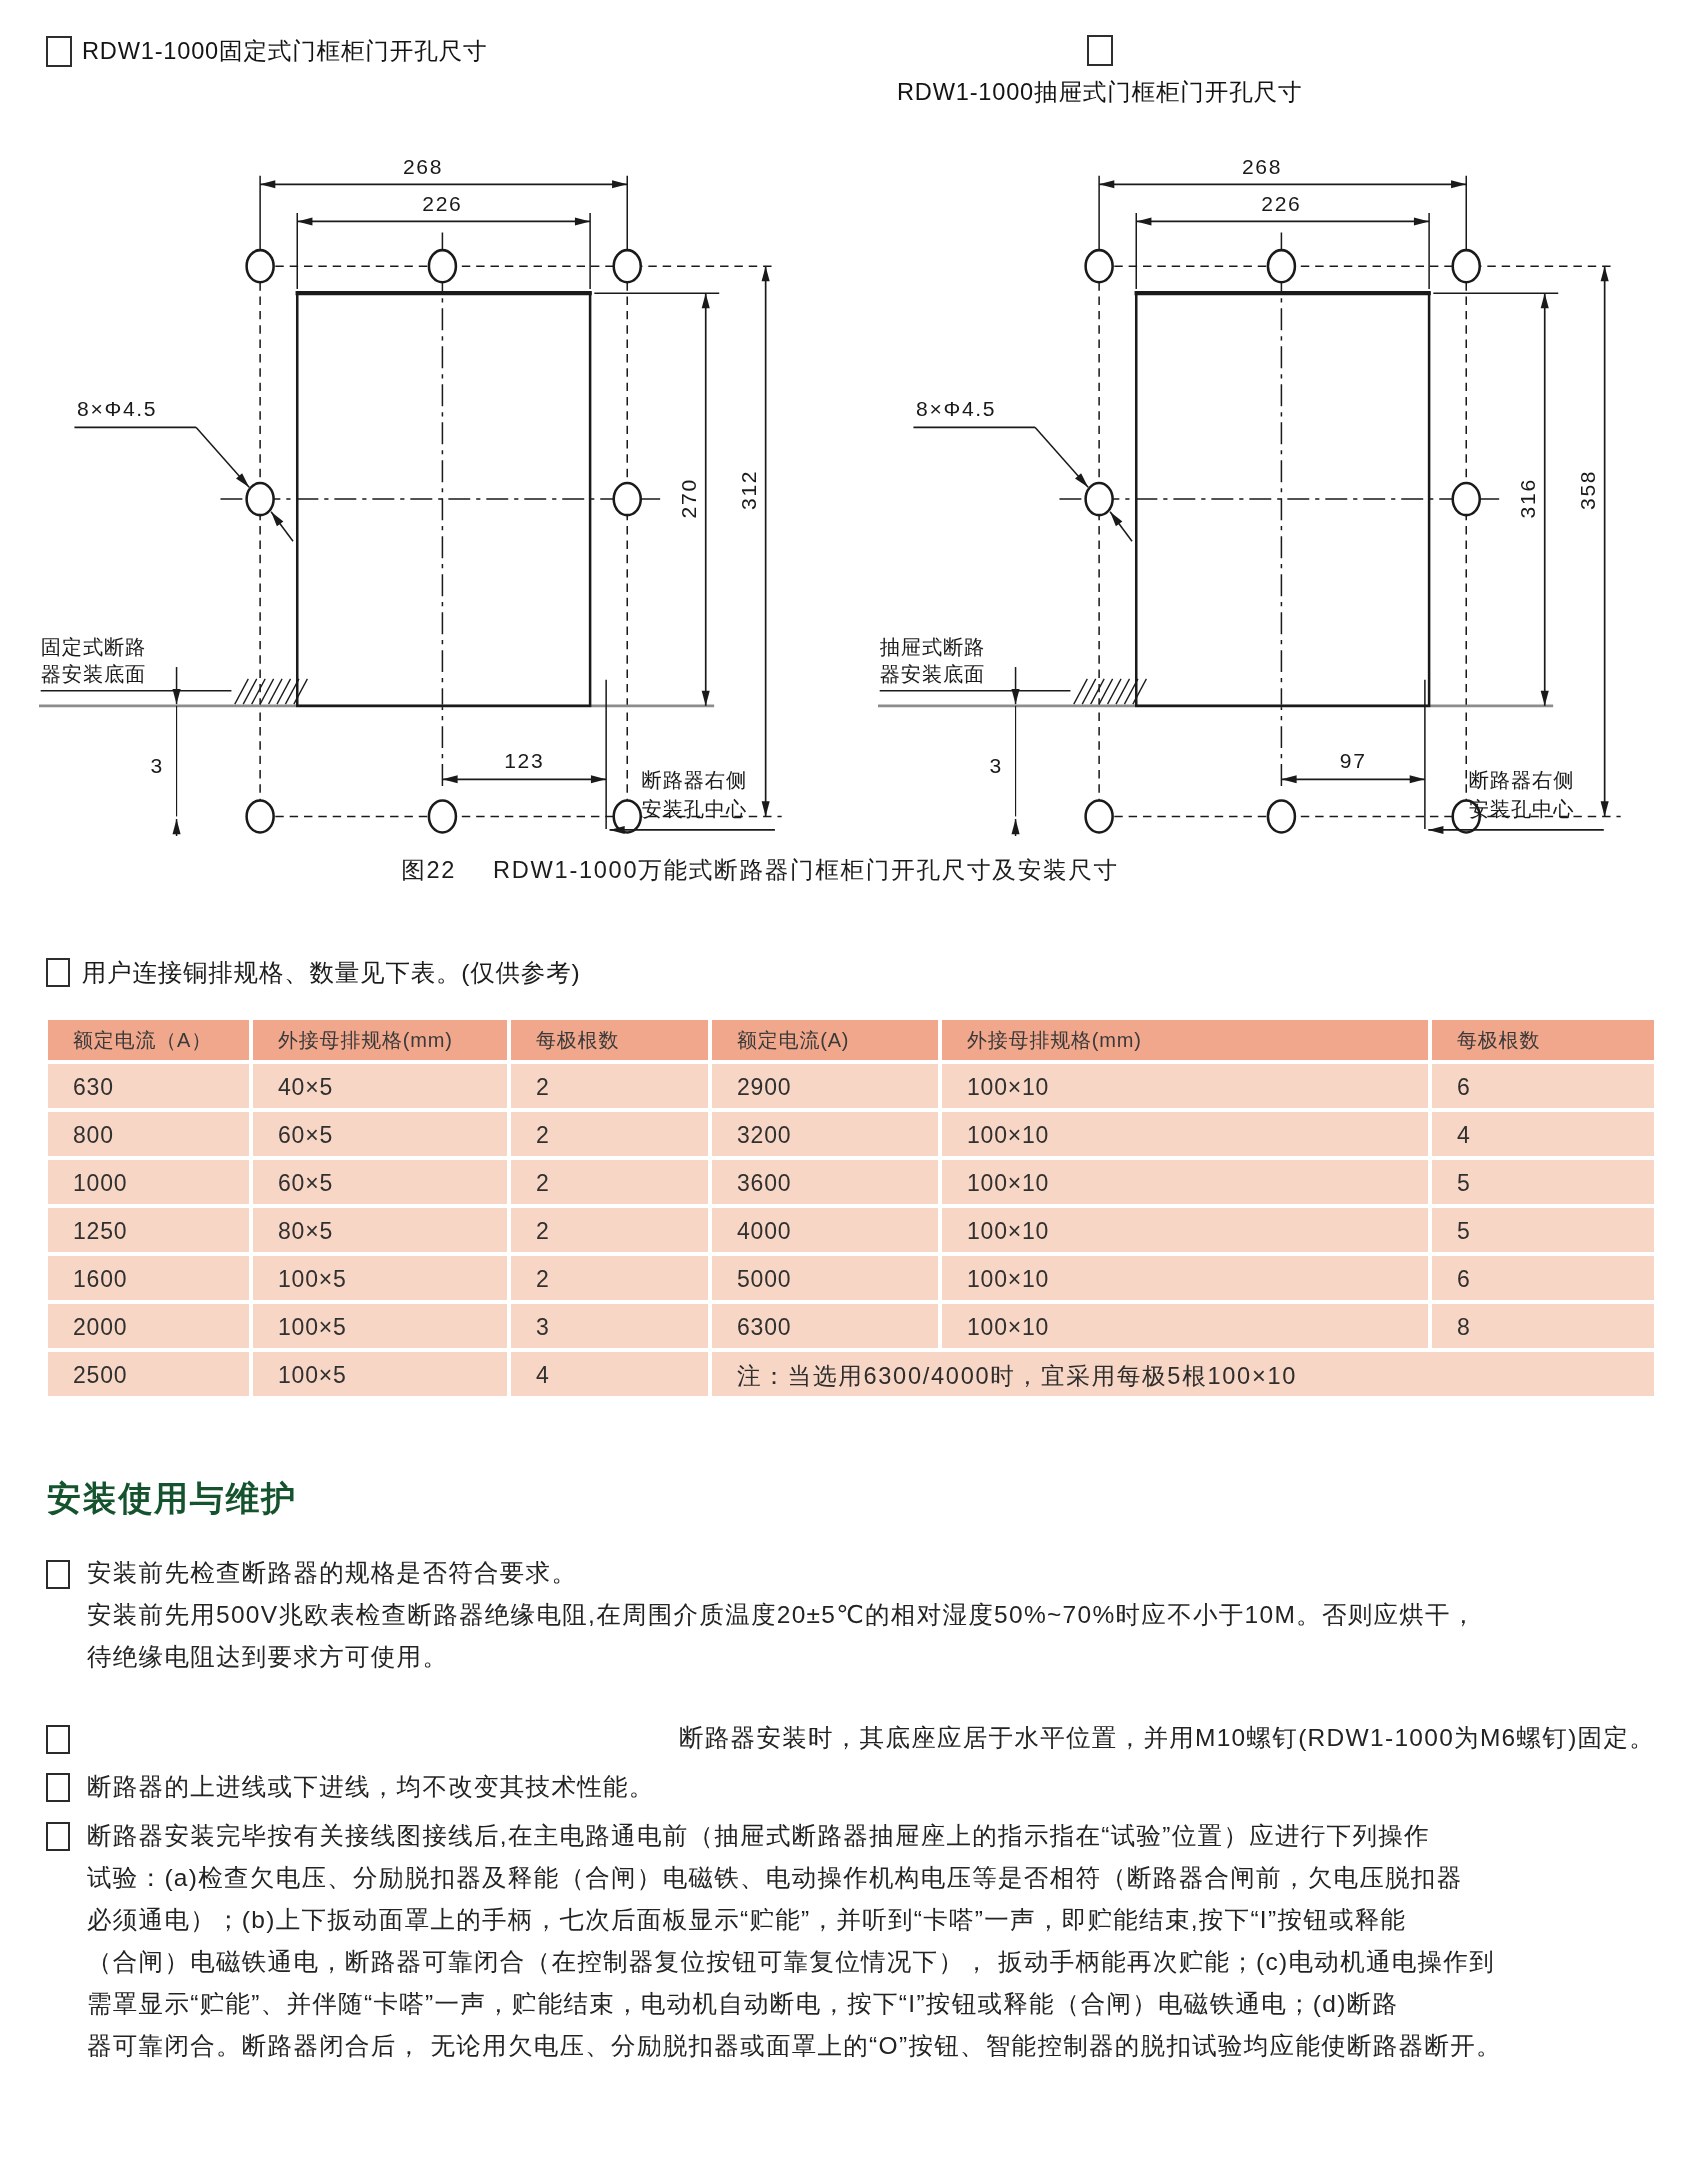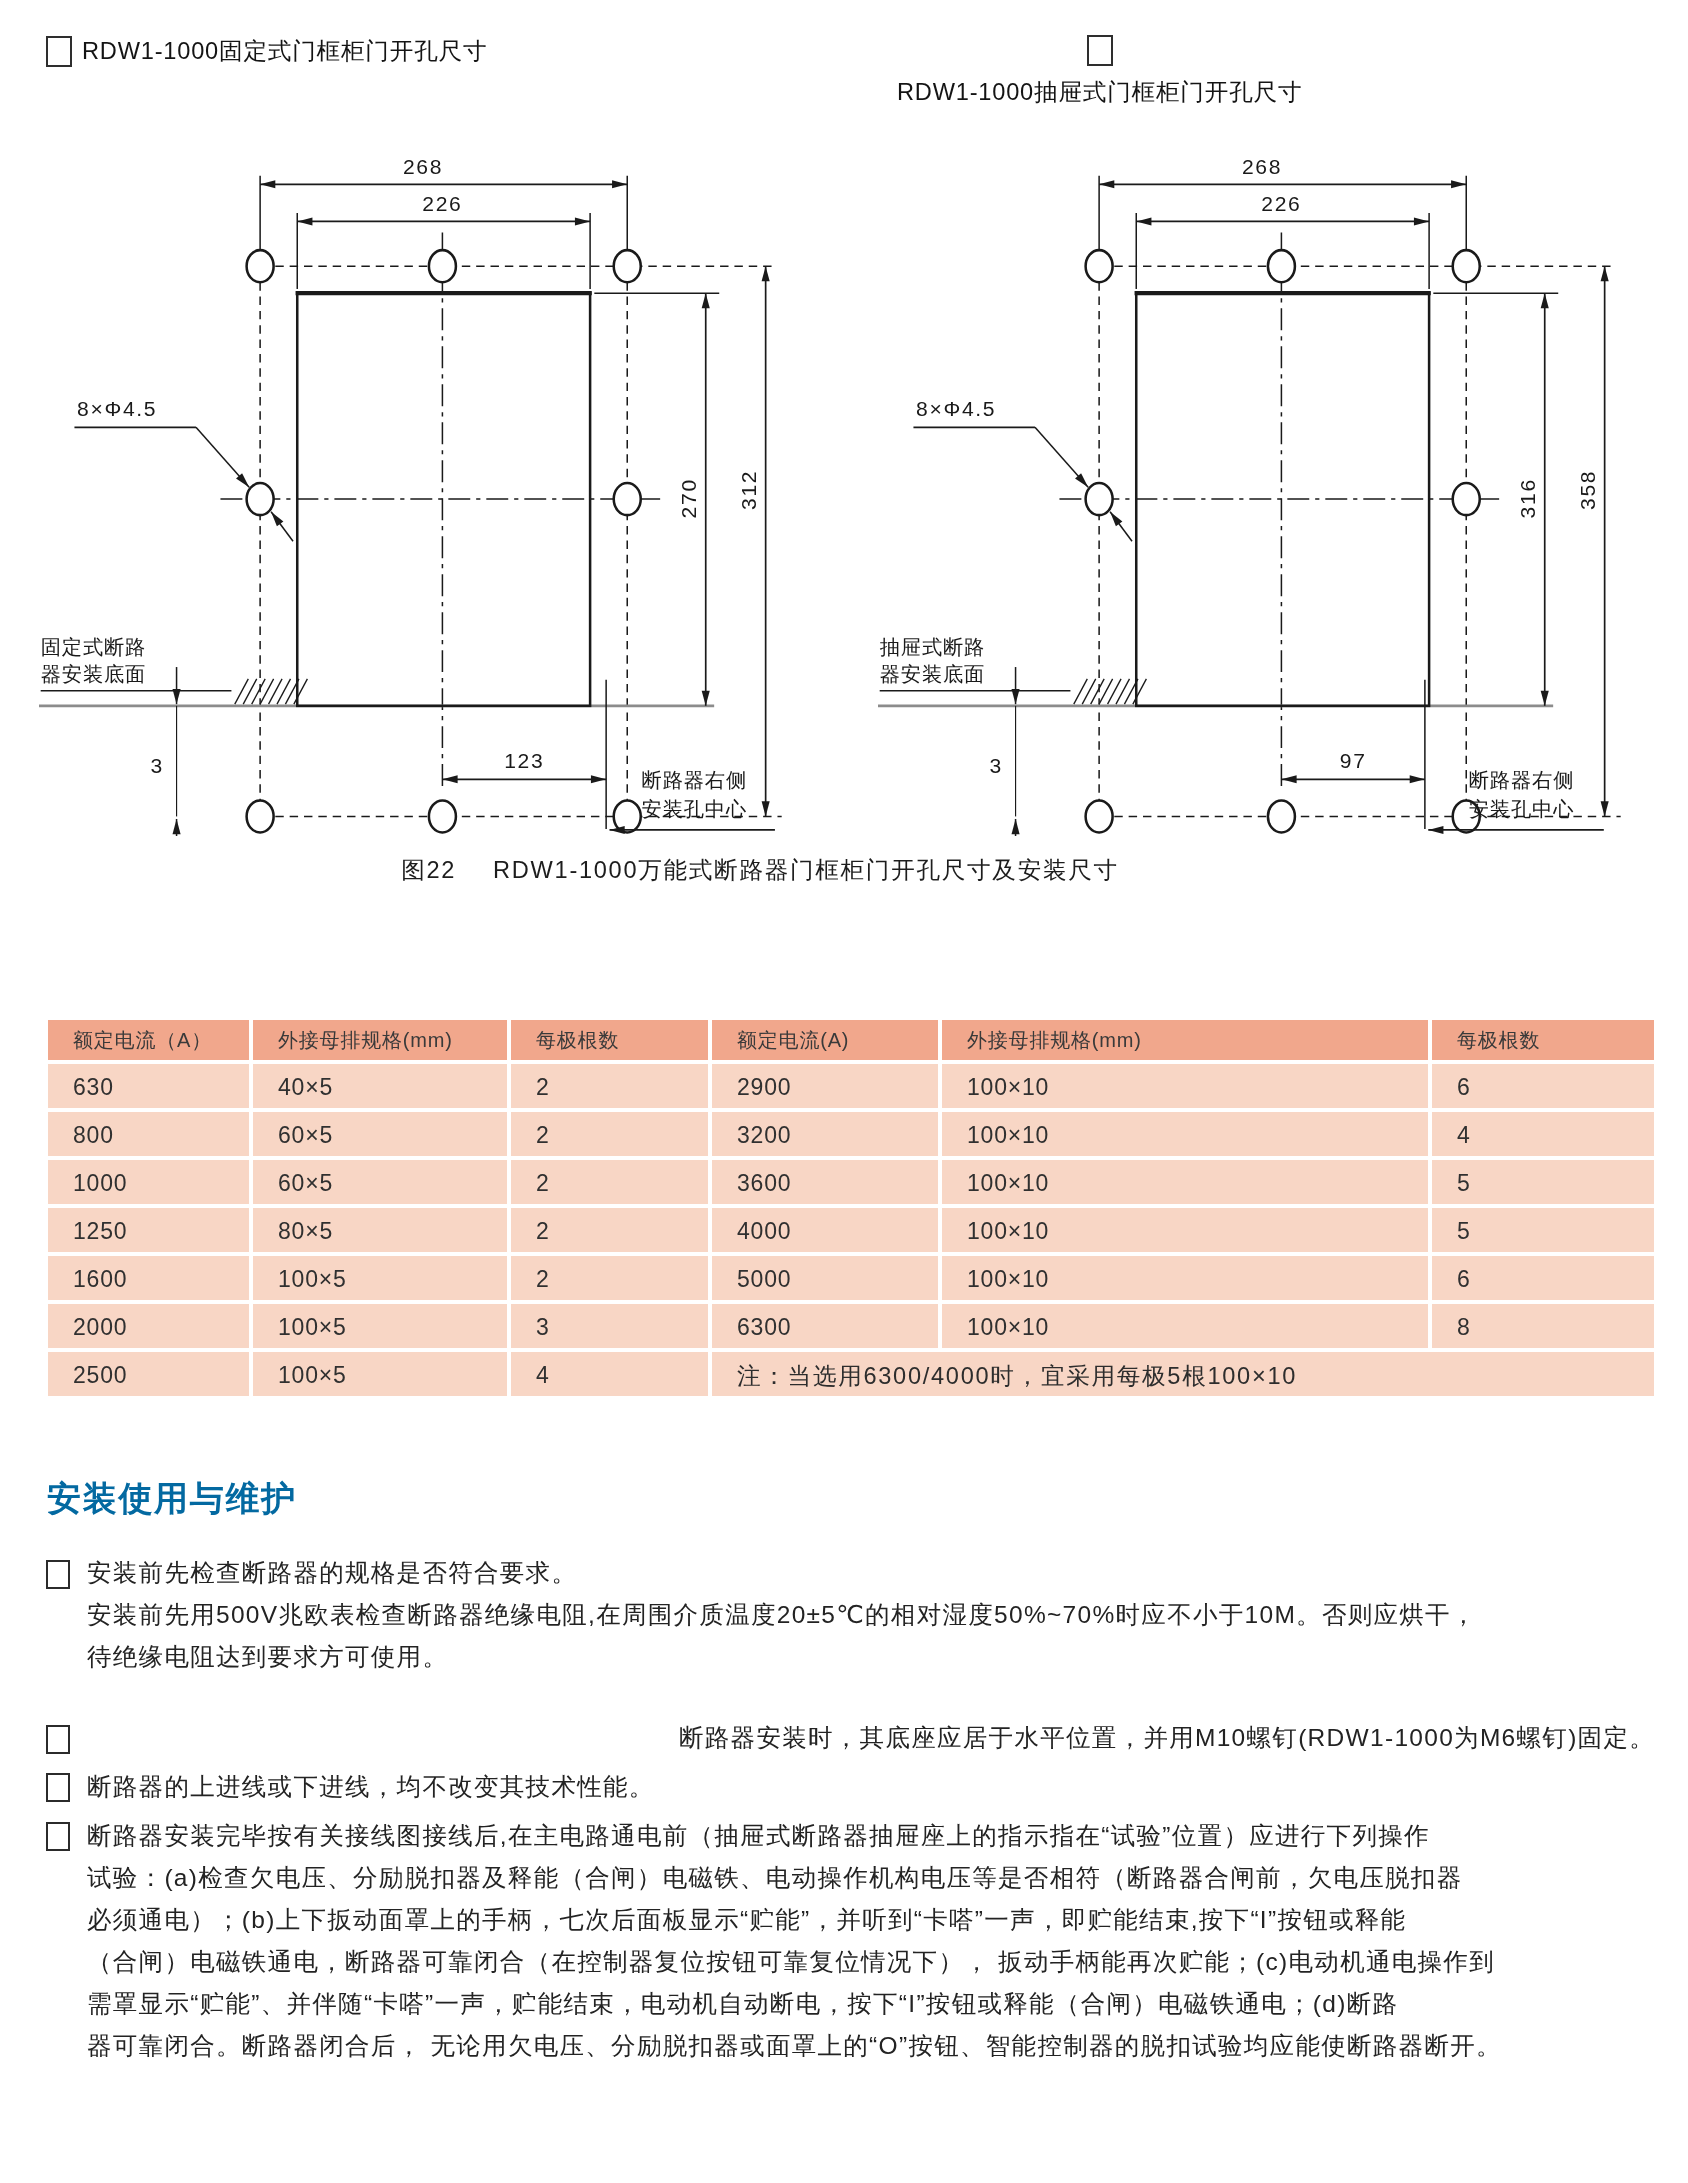--- a/index.html
+++ b/index.html
@@ -193,20 +193,24 @@
       <text class="cntext" x="700" y="822">断路器右侧</text>
       <text class="cntext" x="700" y="856">安装孔中心</text>
       <line x1="860" y1="873" x2="652" y2="873" stroke="#1a1a1a" stroke-width="2" marker-end="url(#a2)"></line>
     </svg>
   </div>
 
   <div class="fig-caption" style="top:854px;">
     <span>图22</span><span class="cap2">RDW1-1000万能式断路器门框柜门开孔尺寸及安装尺寸</span>
   </div>
 
+  <div class="table-intro" style="left:46px;top:956px;">
+    <span class="sq-i"></span>
+    <span>用户连接铜排规格、数量见下表。(仅供参考)</span>
+  </div>
 
   <table class="spec" style="left:44px;top:1016px;width:1599px;">
     <colgroup>
       <col style="width:201px">
         <col style="width:254px">
         <col style="width:197px">
       <col style="width:226px">
         <col style="width:486px">
         <col style="width:222px">
     </colgroup>
@@ -271,21 +275,21 @@
         </tr>
         <tr>
           <td>2500</td>
           <td>100×5</td>
           <td>4</td>
           <td colspan="3" class="note-cell">注：当选用6300/4000时，宜采用每极5根100×10</td>
         </tr>
       </tbody>
   </table>
 
-  <div class="section-heading" style="left: 47px; top: 1476px; color: #0369a1;">安装使用与维护</div>
+  <div class="section-heading" style="left: 47px; top: 1476px; color: #14532d;">安装使用与维护</div>
 
   <div class="bullets" style="left:46px;top:1552px;">
       <div class="bullet-block">
         <span class="sq"></span>
         <div class="bullet-lines">
           <div class="bline">安装前先检查断路器的规格是否符合要求。</div>
           <div class="bline">安装前先用500V兆欧表检查断路器绝缘电阻,在周围介质温度20±5℃的相对湿度50%~70%时应不小于10M。否则应烘干，</div>
           <div class="bline">待绝缘电阻达到要求方可使用。</div>
         </div>
       </div>

